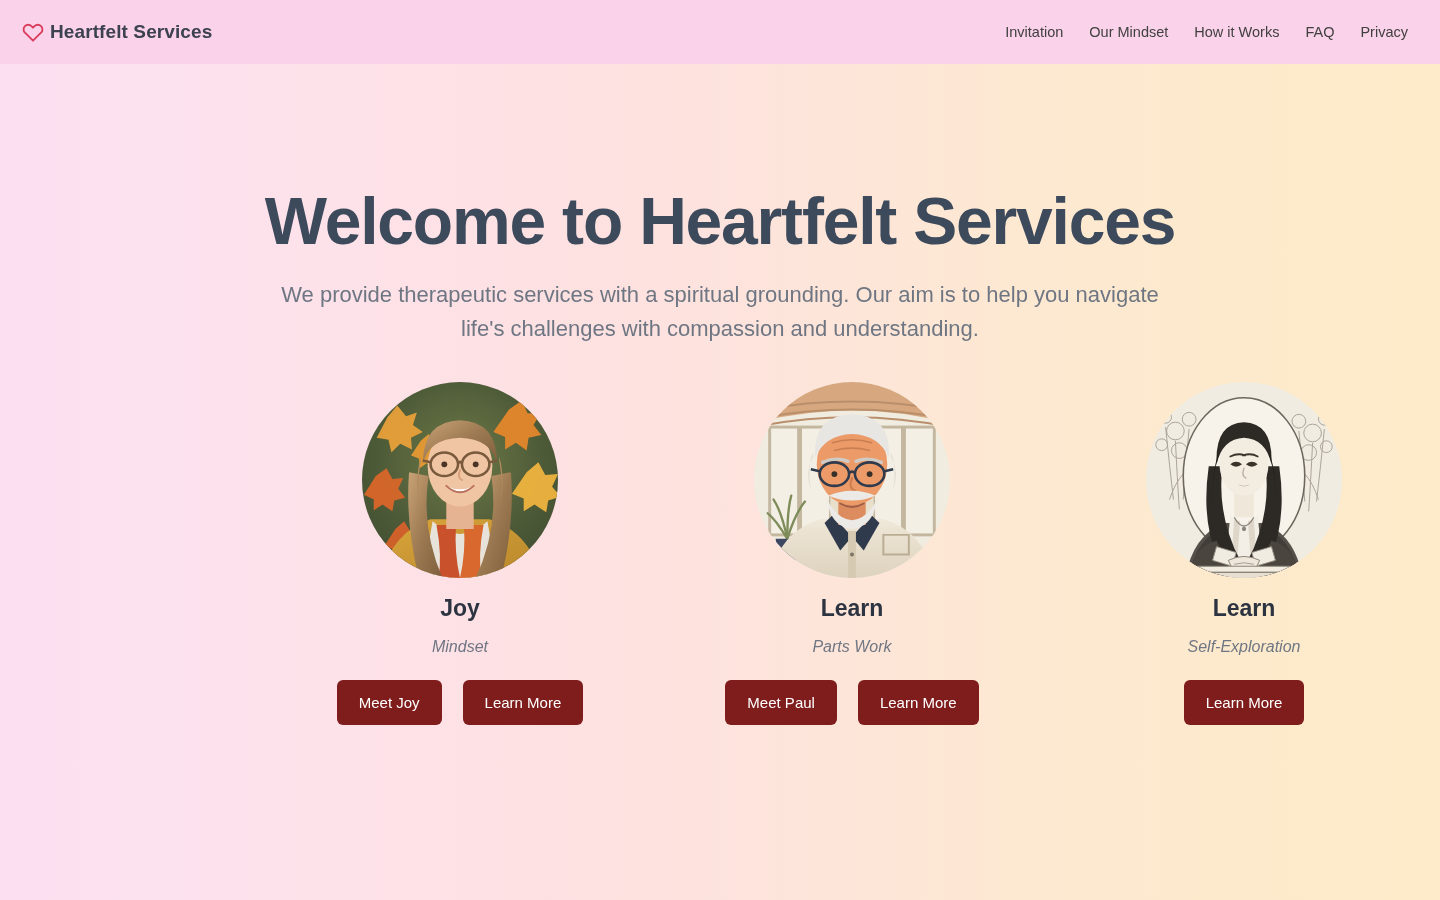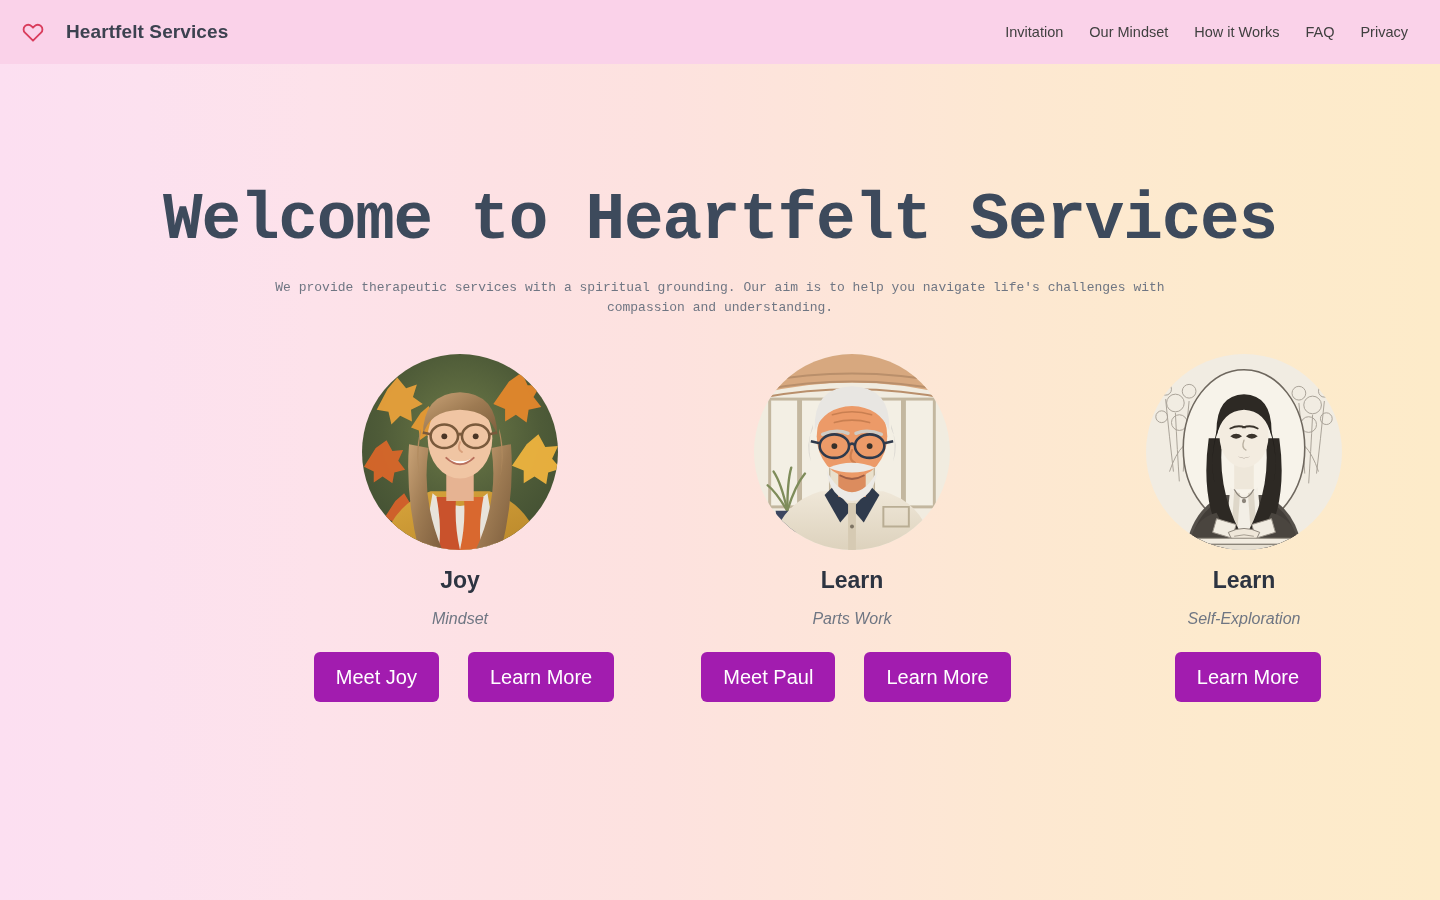--- a/index.html
+++ b/index.html
@@ -32,21 +32,21 @@
     background: #fad2e9;
     display: flex;
     align-items: center;
     justify-content: space-between;
     padding: 0 24px 0 22px;
   }
 
   .brand {
     display: flex;
     align-items: center;
-    gap: 22px;
+    gap: 6px;
   }
 
   .heart-icon {
     width: 22px;
     height: 22px;
     display: block;
     flex: none;
   }
 
   .brand-name {
@@ -67,35 +67,34 @@
     font-size: 14.5px;
     color: #404040;
     text-decoration: none;
     white-space: nowrap;
   }
 
   
   .hero {
     padding-top: 123px;
     text-align: center;
-    font-family: Liberation Mono, monospace;
   }
 
   .hero-title {
     font-size: 66px;
     line-height: 1.04;
     font-weight: bold;
     color: #3d4a5c;
     letter-spacing: -1.2px;
   }
 
   .hero-subtitle {
     margin: 22px auto 0;
     max-width: 900px;
-    font-size: 13px;
+    font-size: 22px;
     line-height: 1.56;
     color: #6f7683;
     font-weight: normal;
   }
 
   
   .profiles {
     margin-top: 36px;
     display: flex;
     justify-content: flex-end;
@@ -134,31 +133,30 @@
     font-style: italic;
   }
 
   .card-actions {
     margin-top: 24px;
     display: flex;
     gap: 21px;
   }
 
   .btn {
-    background: #a21caf;
+    background: #7f1d1d;
     color: #ffffff;
     border: none;
     border-radius: 6px;
     font-family: "Liberation Sans", sans-serif;
-    font-size: 20px;
+    font-size: 15px;
     line-height: 1;
     padding: 15px 22px;
     cursor: pointer;
     white-space: nowrap;
-    margin-left: 8px;
   }
 </style>
 </head>
 <body>
 
 <header class="site-header">
 
   <div class="brand">
     <span class="heart-icon">
       <svg viewBox="0 0 24 24" fill="none" stroke="#d93c5c" stroke-width="2" stroke-linecap="round" stroke-linejoin="round" aria-hidden="true">

